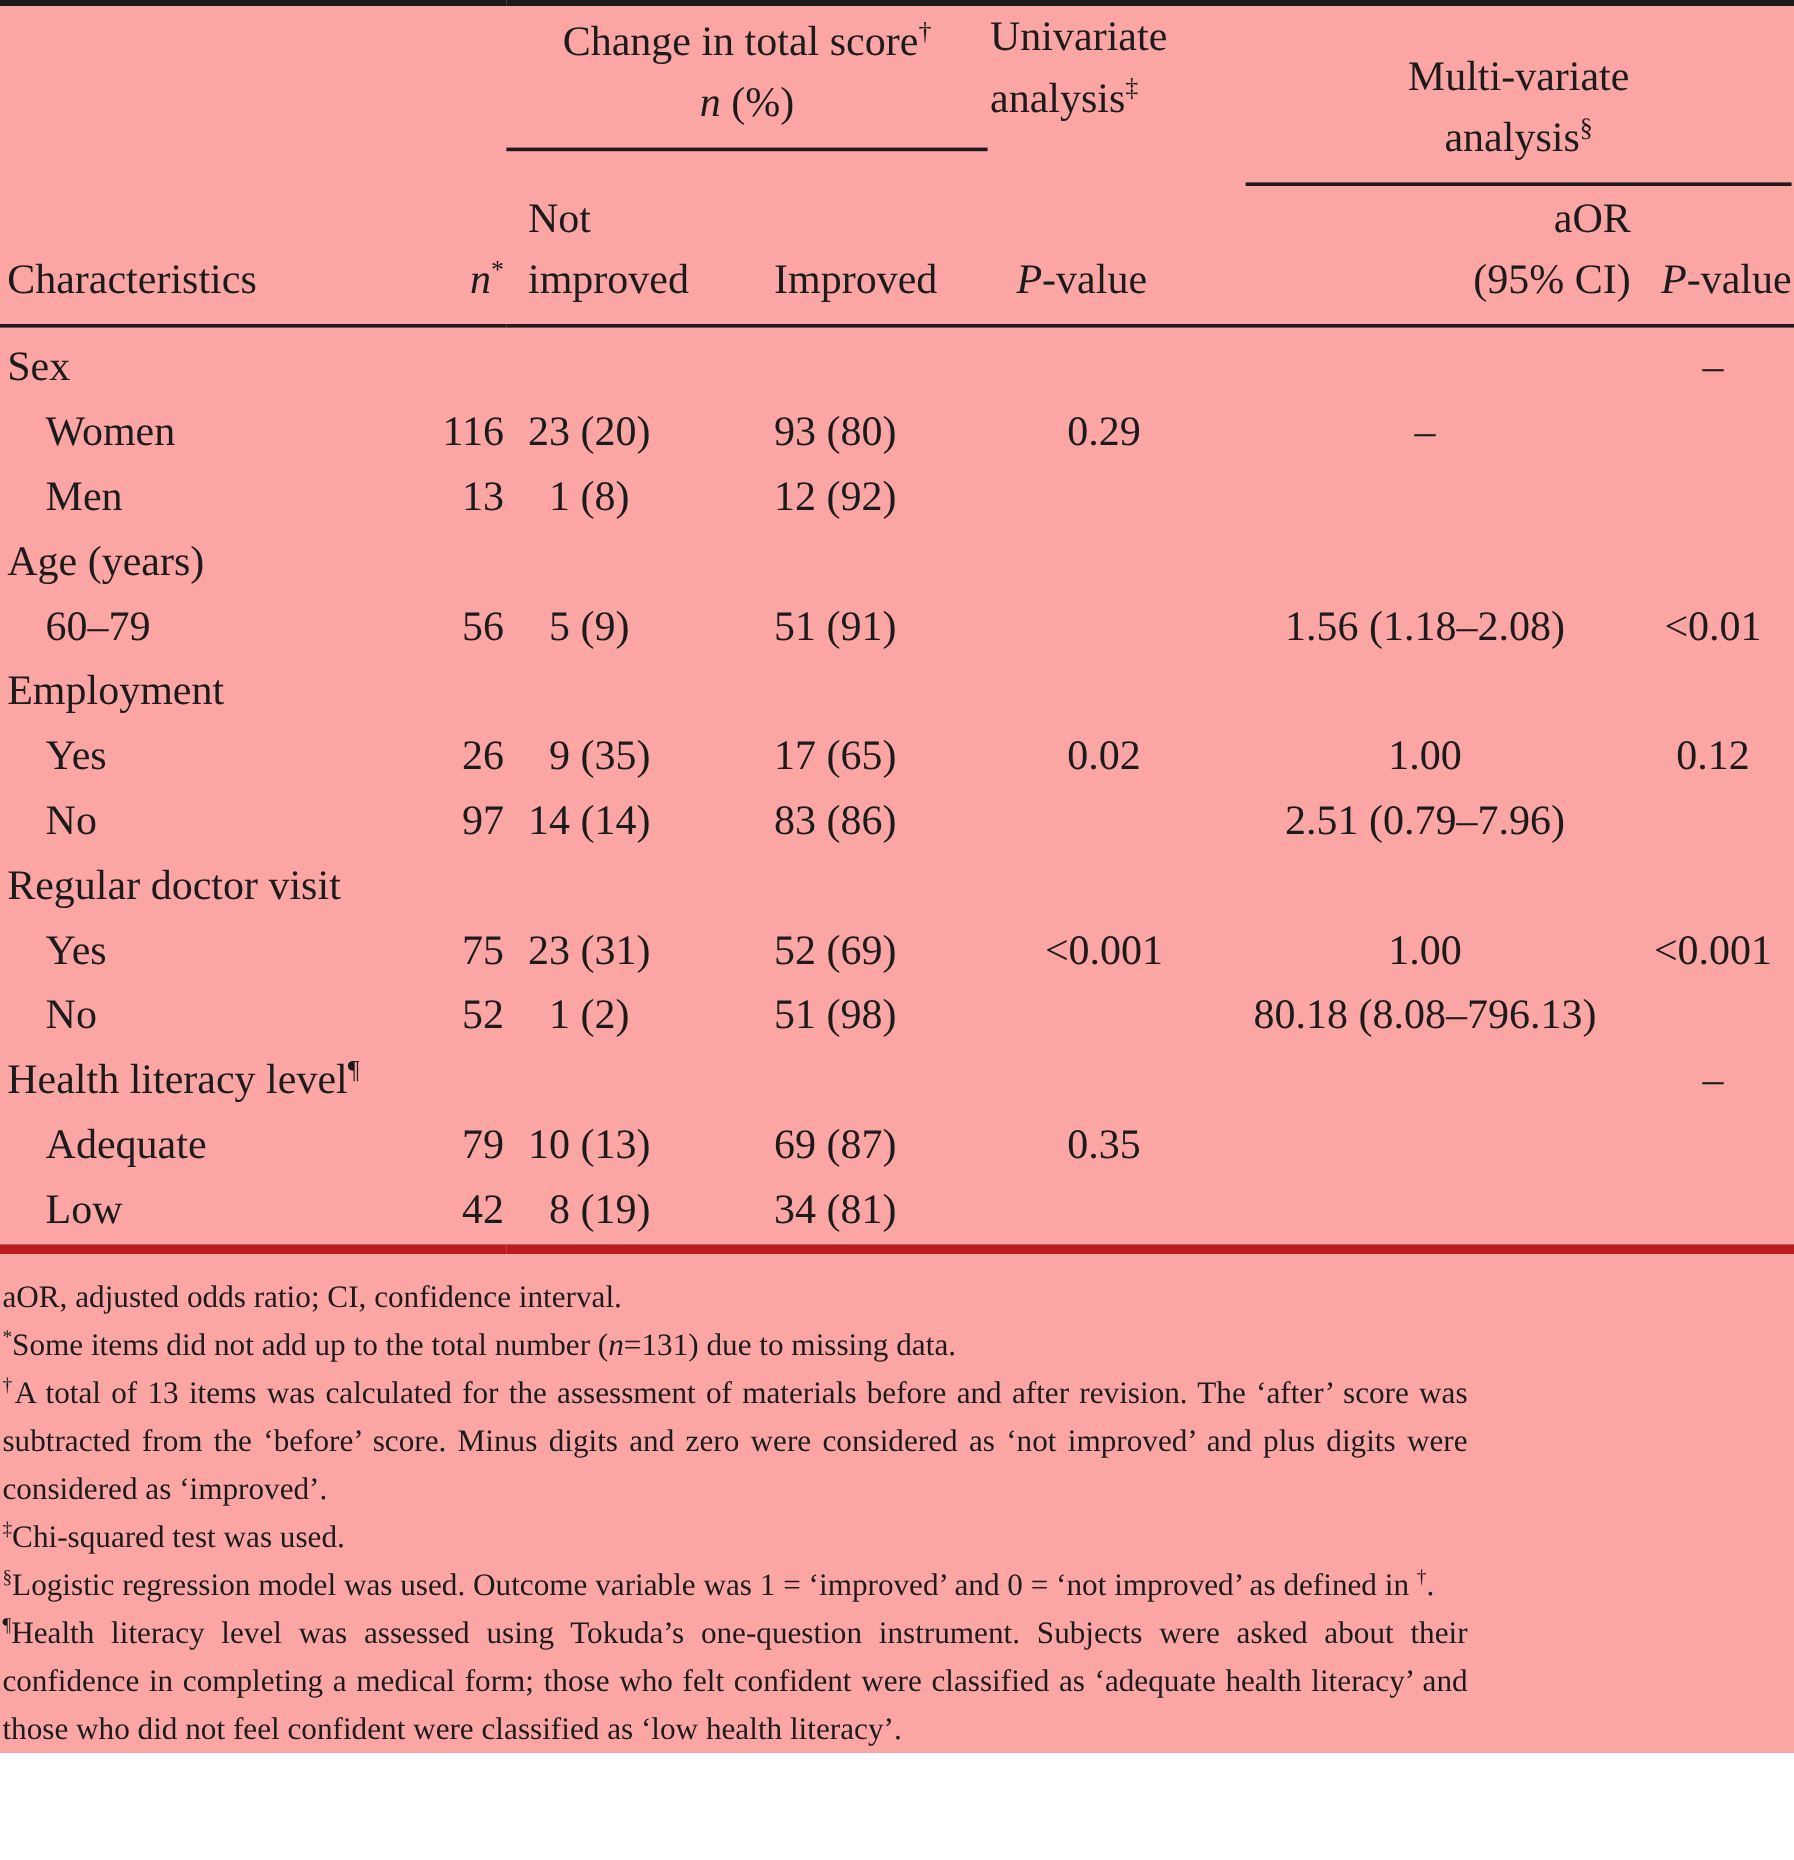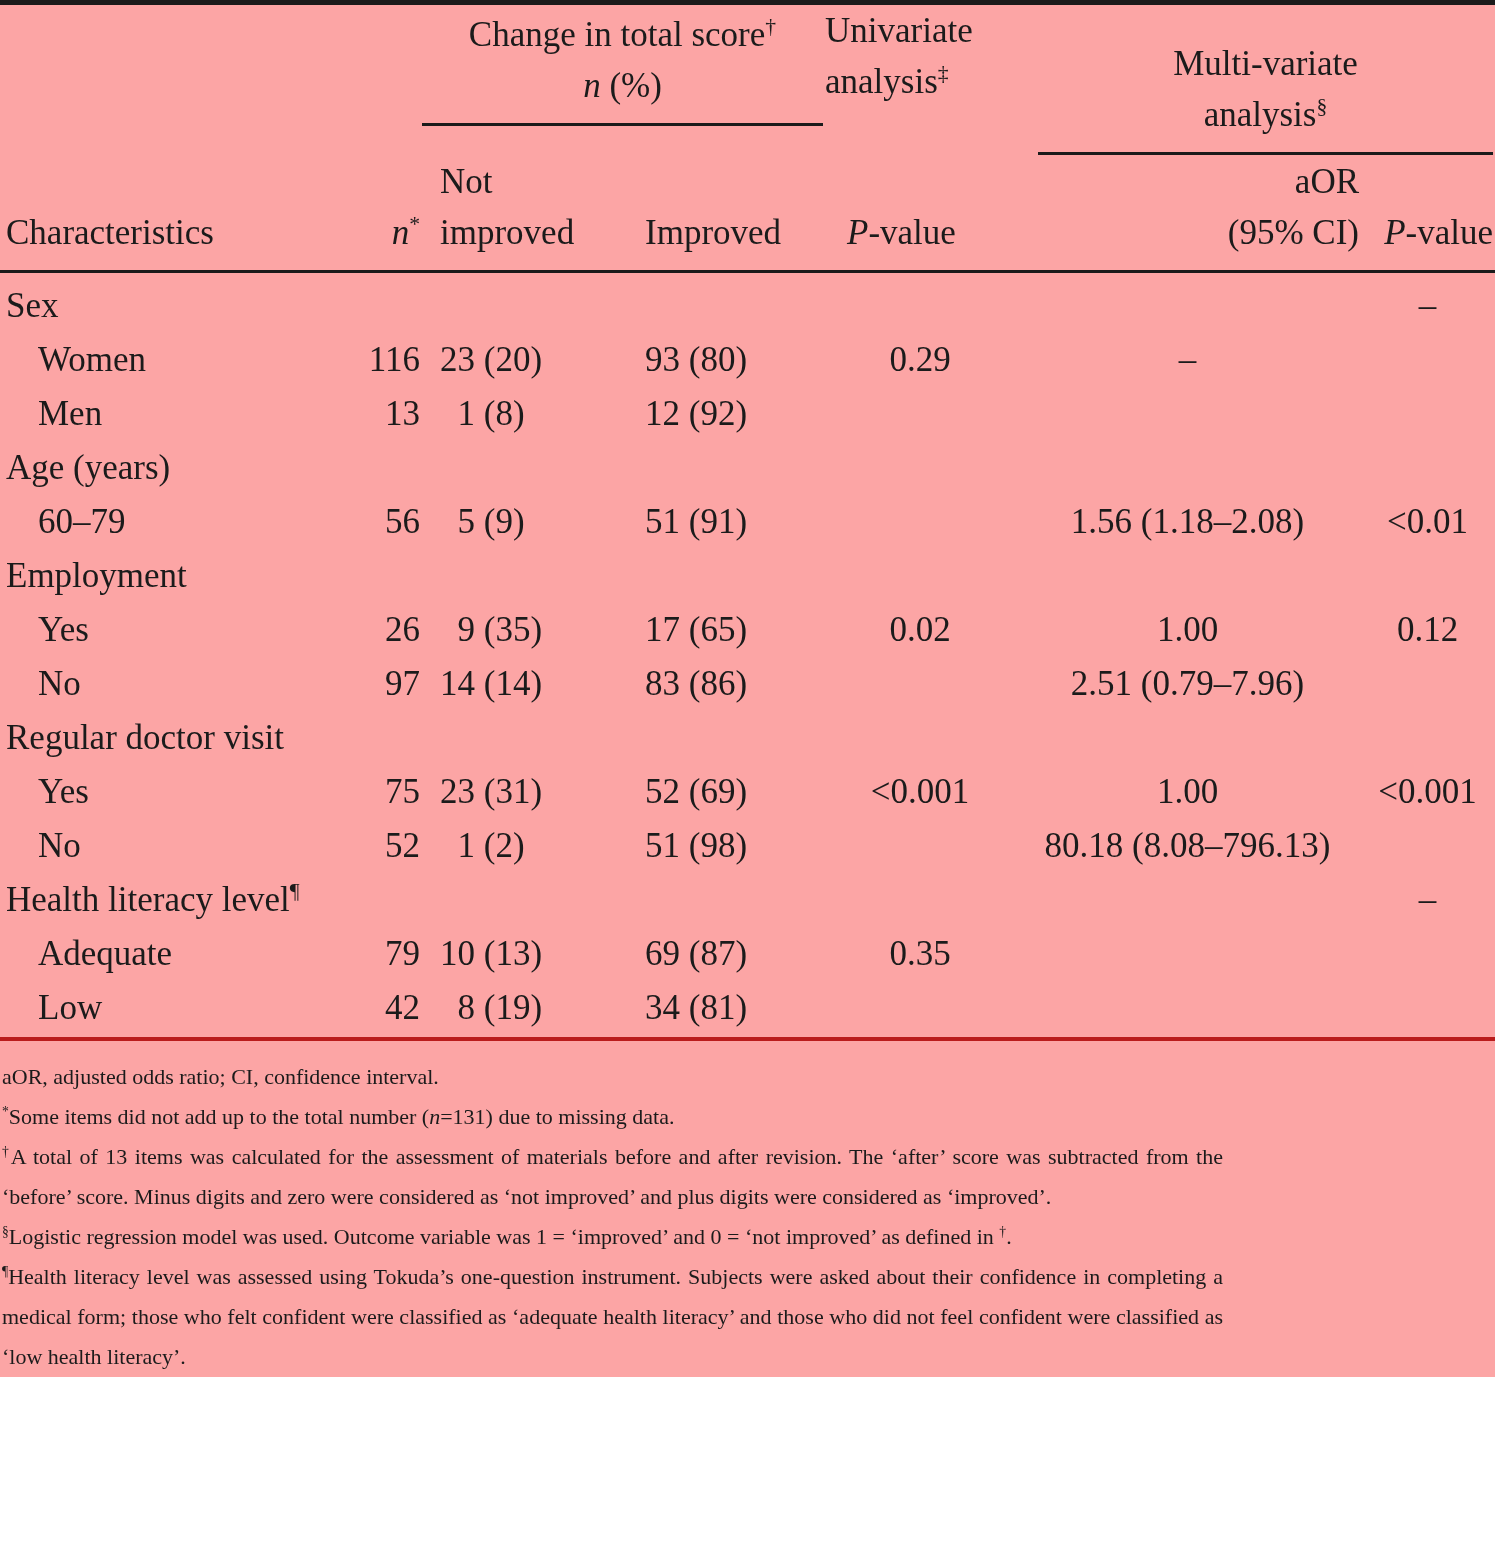--- a/index.html
+++ b/index.html
@@ -52,37 +52,37 @@
   tr.h2 th.h-aor    { padding-left: 23px; text-align: right; }
   tr.h2 th.h-pmulti { text-align: right; padding-right: 2px; }
   
   tbody td {
     line-height: 54px;
     padding: 0;
     vertical-align: baseline;
     white-space: nowrap;
   }
   tbody tr:first-child td { padding-top: 6px; }
-  tbody tr:last-child td { border-bottom: 4px solid #b91c1c; padding-bottom: 2px; }
+  tbody tr:last-child td { border-bottom: 8px solid #b91c1c; padding-bottom: 2px; }
   td.c-label  { padding-left: 6px; text-align: left; }
   td.c-label.indent { padding-left: 38px; }
   td.c-n      { text-align: right; padding-right: 2px; }
   td.c-ni     { text-align: left; padding-left: 18px; }
   td.c-imp    { text-align: left; padding-left: 25px; }
   td.c-puni   { text-align: center; }
   td.c-aor    { text-align: center; }
   td.c-pmulti { text-align: center; }
   .num { display: inline-block; min-width: 2ch; text-align: right; }
   .it { font-style: italic; }
   sup { font-size: 62%; line-height: 0; }
   
   .footnotes {
     width: 1225px;
     margin-top: 16px;
-    font-size: 22px;
+    font-size: 26px;
     line-height: 40px;
   }
   .fn { text-align: justify; padding: 0 2px; }
 </style>
 </head>
 <body>
 
 <div class="page">
   <table class="stats">
     <colgroup>
@@ -250,16 +250,17 @@
           <td class="c-puni"></td>
           <td class="c-aor"></td>
           <td class="c-pmulti"></td>
         </tr>
       </tbody>
   </table>
   <div class="footnotes">
       <div class="fn">aOR, adjusted odds ratio; CI, confidence interval.</div>
       <div class="fn"><sup>*</sup>Some items did not add up to the total number (<span class="it">n</span>=131) due to missing data.</div>
       <div class="fn"><sup>†</sup>A total of 13 items was calculated for the assessment of materials before and after revision. The ‘after’ score was subtracted from the ‘before’ score. Minus digits and zero were considered as ‘not improved’ and plus digits were considered as ‘improved’.</div>
+      <div class="fn"><sup>‡</sup>Chi-squared test was used.</div>
       <div class="fn"><sup>§</sup>Logistic regression model was used. Outcome variable was 1 = ‘improved’ and 0 = ‘not improved’ as defined in <sup>†</sup>.</div>
       <div class="fn"><sup>¶</sup>Health literacy level was assessed using Tokuda’s one-question instrument. Subjects were asked about their confidence in completing a medical form; those who felt confident were classified as ‘adequate health literacy’ and those who did not feel confident were classified as ‘low health literacy’.</div>
     </div>
 </div>
 
 </body></html>

